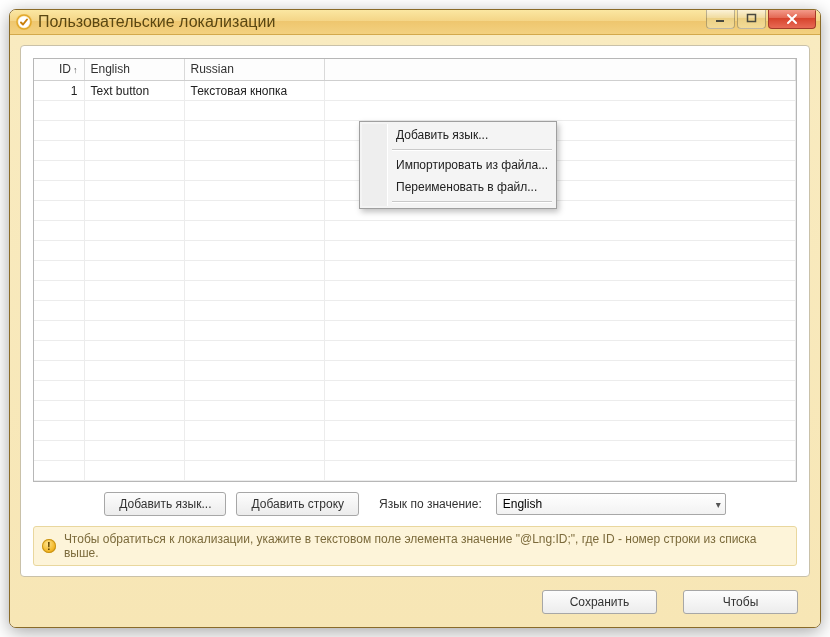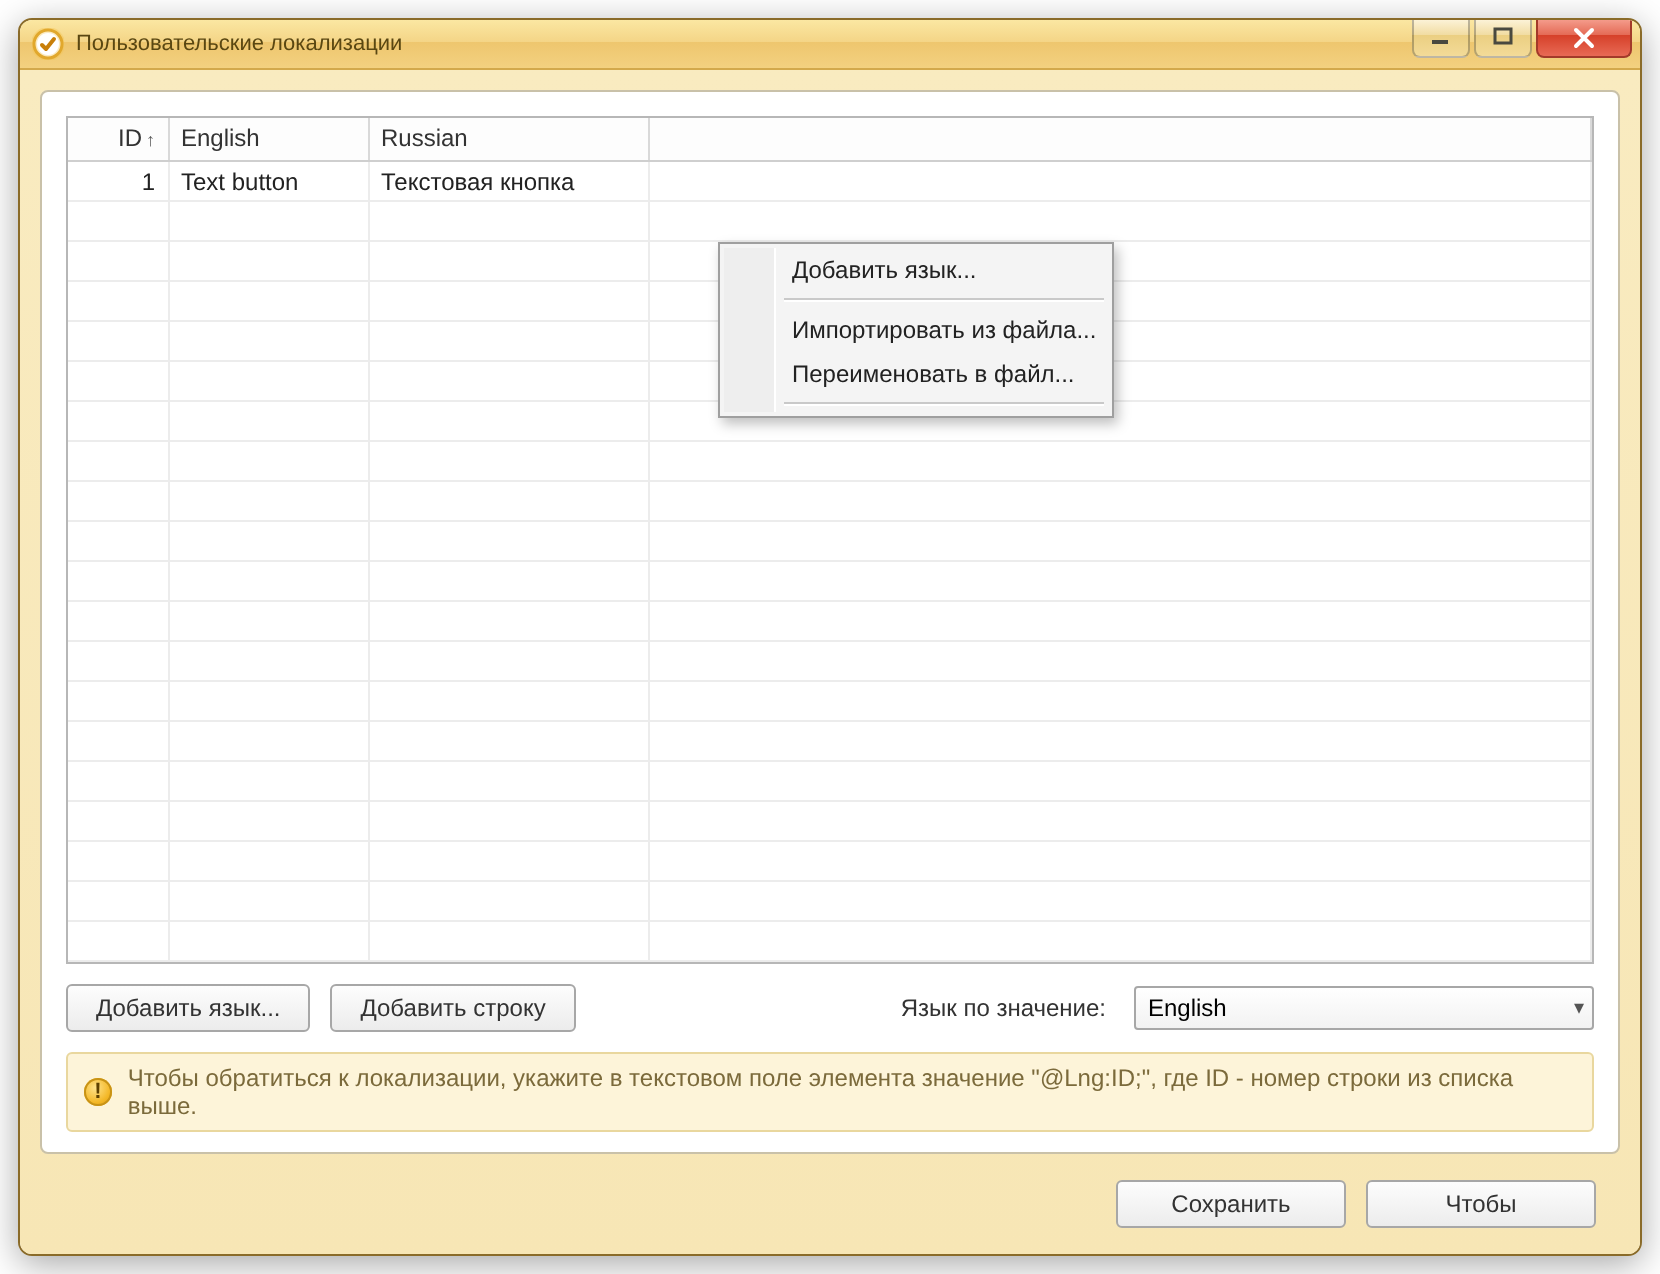--- a/index.html
+++ b/index.html
@@ -20,21 +20,21 @@
     background: linear-gradient(#fbe7a2, #f4d587 45%, #eec66e 46%, #f3d180);
     border-bottom: 1px solid #d3a94c;
     display: flex; align-items: center;
     padding: 0 0 0 6px;
     position: relative;
   }
   .titlebar .app-icon {
     width: 16px; height: 16px; margin-right: 6px;
     display: inline-flex; align-items: center; justify-content: center;
   }
-  .titlebar .title { color: #5a4712; font-size: 11px; }
+  .titlebar .title { color: #5a4712; font-size: 16px; }
   .winbtns { position: absolute; right: 4px; top: -1px; display: flex; gap: 2px; }
   .winbtn {
     height: 20px; border: 1px solid rgba(0,0,0,.25); border-top: none;
     border-bottom-left-radius: 4px; border-bottom-right-radius: 4px;
     display: flex; align-items: center; justify-content: center;
     background: linear-gradient(#fdf5de, #f1dca1 45%, #ebcf82 46%, #f3db98);
   }
   .winbtn.min, .winbtn.max { width: 29px; }
   .winbtn.close {
     width: 48px;
@@ -48,21 +48,21 @@
     background: linear-gradient(#f9ebc0, #f7e6b5);
     padding: 10px 10px 0 10px;
     display: flex; flex-direction: column;
   }
   .panel {
     flex: 1;
     background: #fff;
     border: 1px solid #c9c1a9;
     border-radius: 4px;
     padding: 12px 12px 10px 12px;
-    display: flex; flex-direction: column;
+    display: flex; flex-direction: column; align-items: center;
   }
   
   .grid-wrap {
     flex: 1;
     border: 1px solid #b7b7b7;
     background: #fff;
     overflow: hidden;
     position: relative;
   }
   table.grid { border-collapse: collapse; width: 100%; table-layout: fixed; }
@@ -130,21 +130,21 @@
     background: radial-gradient(circle at 40% 35%, #ffe38a, #f3b726 60%, #cf8e0e);
     display: flex; align-items: center; justify-content: center;
     color: #5e4100; font-weight: bold; font-size: 11px;
     box-shadow: inset 0 0 0 1px #c89316;
   }
 
   
   .actions {
     height: 50px;
     display: flex; align-items: center; justify-content: flex-end;
-    gap: 10px; padding: 0 12px;
+    gap: 26px; padding: 0 12px;
   }
   .actions .btn { min-width: 115px; }
 
   
   .context-menu {
     position: absolute;
     left: 325px; top: 62px;
     width: 198px;
     background: #f4f4f4;
     border: 1px solid #9f9f9f;

